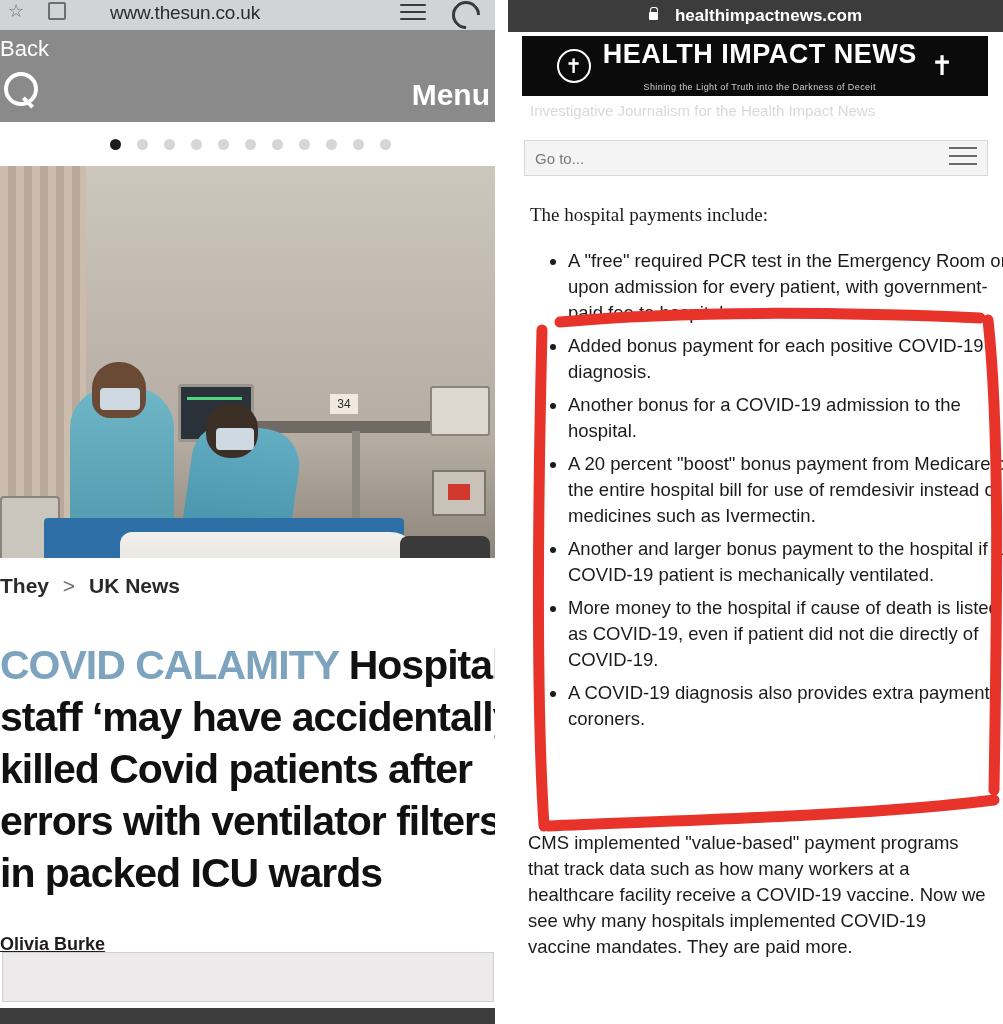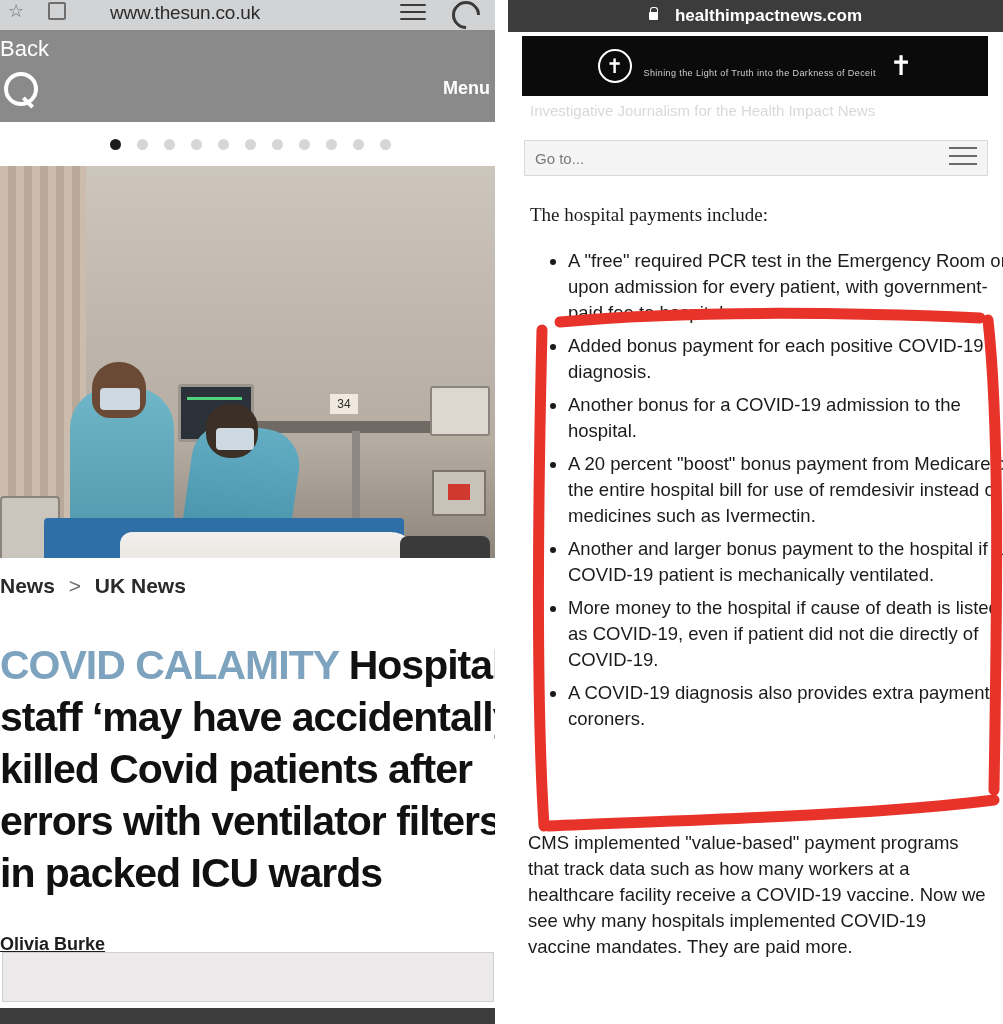--- a/index.html
+++ b/index.html
@@ -130,21 +130,21 @@
     font-weight: bold;
     font-style: italic;
     font-family: "Liberation Serif", serif;
     line-height: 0.95;
     letter-spacing: -1px;
   }
   .sun-menu {
     position: absolute;
     right: 10px; top: 48px;
     color: #ffffff;
-    font-size: 18px;
+    font-size: 30px;
     font-weight: bold;
   }
 
   .sun-dots {
     position: absolute;
     left: 0; top: 122px;
     width: 500px; height: 44px;
     background: #ffffff;
     display: flex;
     align-items: center;
@@ -578,21 +578,21 @@
       <div class="ph-staff2head"></div>
       <div class="ph-mask2"></div>
       <div class="ph-bed"></div>
       <div class="ph-sheet"></div>
 
       <div class="ph-bag"></div>
 
     </div>
 
     <div class="sun-crumbs">
-      <span>News</span>
+      <span>They</span>
       <span class="chev">&gt;</span>
       <span>UK News</span>
     </div>
 
     <h1 class="sun-headline">
       <span class="kicker">COVID CALAMITY</span><span> Hospital staff ‘may have accidentally killed Covid patients after errors with ventilator filters in packed ICU wards</span>
     </h1>
 
     <div class="sun-byline">Olivia Burke</div>
     <div class="sun-botbar"></div>
@@ -605,20 +605,21 @@
   <div class="right-pane">
 
     <div class="hin-urlbar">
       <span class="hin-lock"></span>
       <span class="hin-url">healthimpactnews.com</span>
     </div>
 
     <div class="hin-masthead">
       <span class="hin-cross-l">✝</span>
       <div class="hin-title-wrap">
+        <div class="hin-title">HEALTH IMPACT NEWS</div>
         <div class="hin-tagline">Shining the Light of Truth into the Darkness of Deceit</div>
       </div>
       <span class="hin-cross-r">✝</span>
     </div>
 
     <div class="hin-faded">Investigative Journalism for the Health Impact News</div>
 
     <div class="hin-goto">
       <span>Go to...</span>
       <span class="burger">

